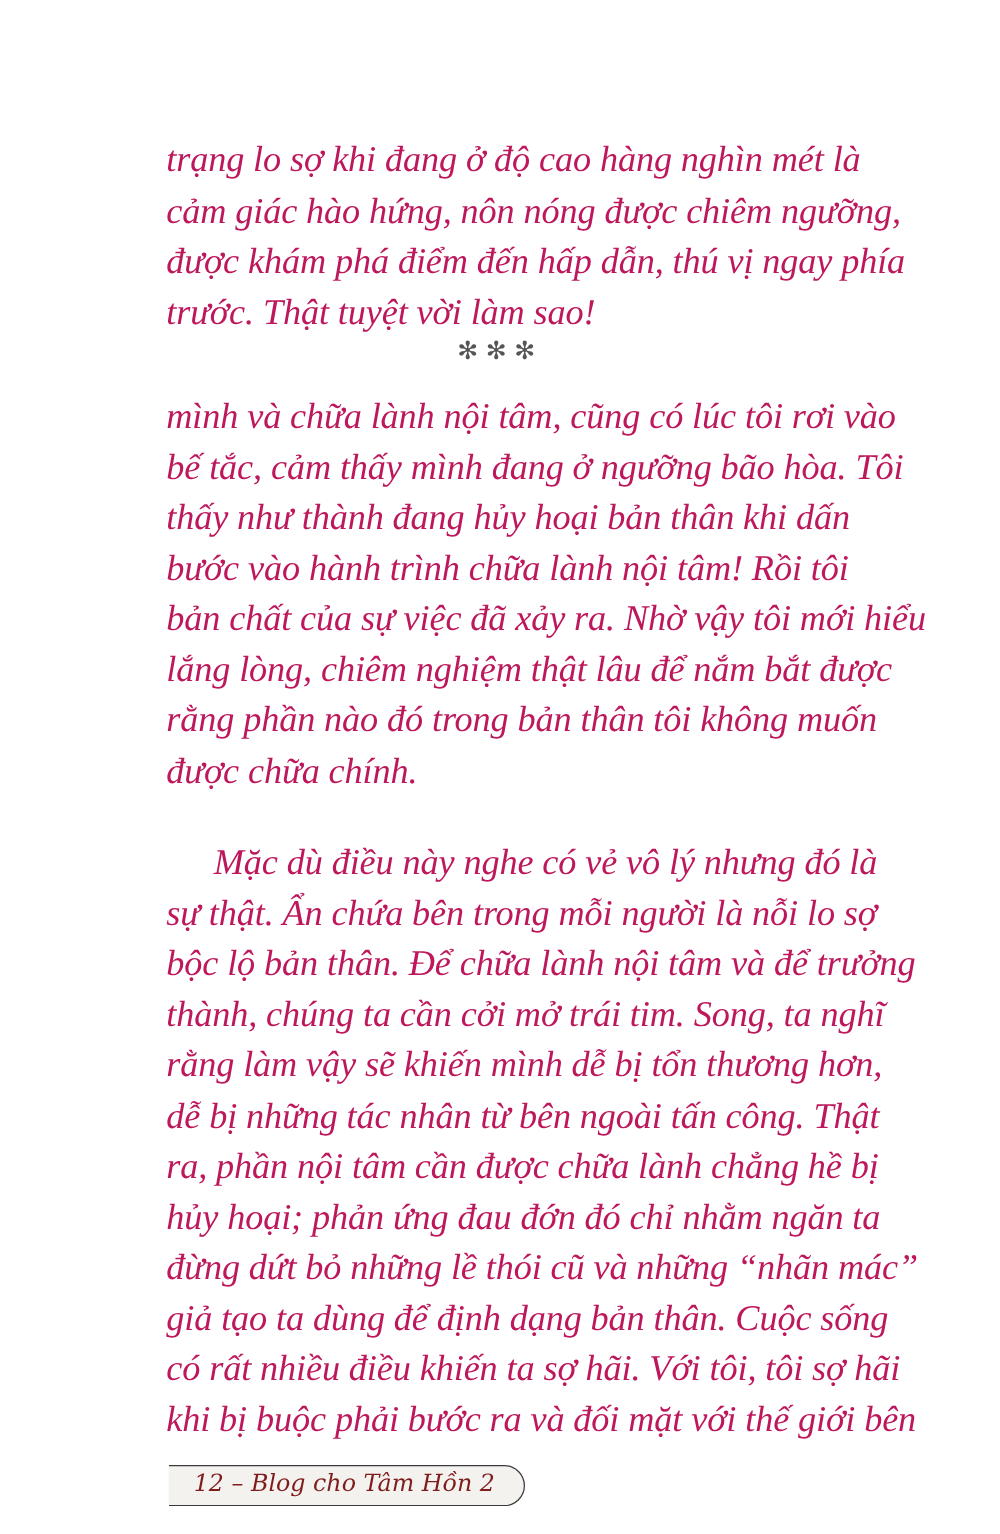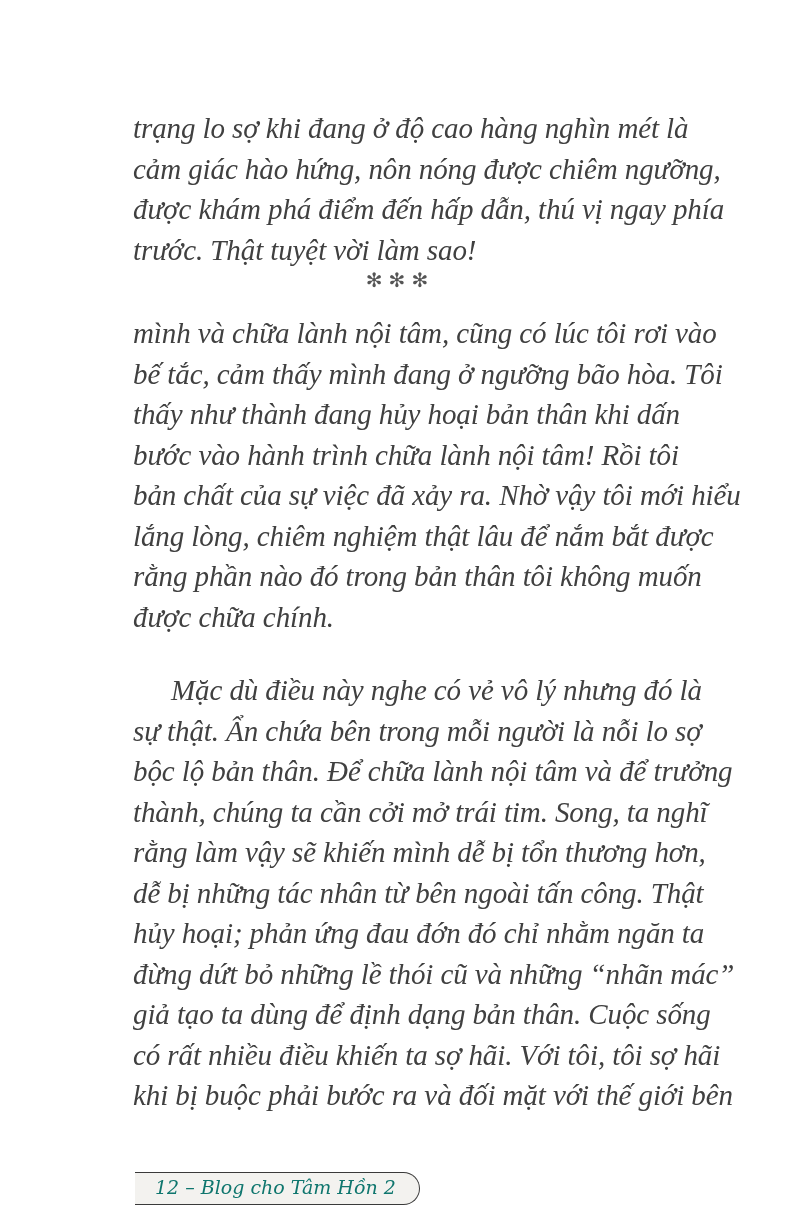--- a/index.html
+++ b/index.html
@@ -22,21 +22,21 @@
       background: #ffffff;
     }
     .text-block {
       position: absolute;
       left: 133px;
       width: 530px;
       font-family: "Liberation Serif", "DejaVu Serif", serif;
       font-style: italic;
       font-size: 29px;
       line-height: 40.5px;
-      color: #404040;
+      color: #be185d;
       letter-spacing: -0.1px;
     }
     .line {
       display: block;
       white-space: nowrap;
       height: 40.5px;
     }
     .line.indent {
       padding-left: 38px;
     }
@@ -69,21 +69,21 @@
       border-radius: 0 17px 17px 0;
       box-sizing: border-box;
     }
     .footer-text {
       position: absolute;
       left: 20px;
       top: 3px;
       font-family: "DejaVu Serif", "Liberation Serif", serif;
       font-style: italic;
       font-size: 19px;
-      color: #0f766e;
+      color: #7f1d1d;
       white-space: nowrap;
     }
   </style>
 </head>
 <body>
 
 <div class="page">
 
   <div class="text-block para-1">
     <span class="line">trạng lo sợ khi đang ở độ cao hàng nghìn mét là</span>
@@ -105,20 +105,21 @@
     <span class="line">được chữa chính.</span>
   </div>
 
   <div class="text-block para-3">
     <span class="line indent">Mặc dù điều này nghe có vẻ vô lý nhưng đó là</span>
     <span class="line">sự thật. Ẩn chứa bên trong mỗi người là nỗi lo sợ</span>
     <span class="line">bộc lộ bản thân. Để chữa lành nội tâm và để trưởng</span>
     <span class="line">thành, chúng ta cần cởi mở trái tim. Song, ta nghĩ</span>
     <span class="line">rằng làm vậy sẽ khiến mình dễ bị tổn thương hơn,</span>
     <span class="line">dễ bị những tác nhân từ bên ngoài tấn công. Thật</span>
+    <span class="line">ra, phần nội tâm cần được chữa lành chẳng hề bị</span>
     <span class="line">hủy hoại; phản ứng đau đớn đó chỉ nhằm ngăn ta</span>
     <span class="line">đừng dứt bỏ những lề thói cũ và những “nhãn mác”</span>
     <span class="line">giả tạo ta dùng để định dạng bản thân. Cuộc sống</span>
     <span class="line">có rất nhiều điều khiến ta sợ hãi. Với tôi, tôi sợ hãi</span>
     <span class="line">khi bị buộc phải bước ra và đối mặt với thế giới bên</span>
   </div>
 
   <div class="footer-tab">
     <span class="footer-text">12 – Blog cho Tâm Hồn 2</span>
   </div>

